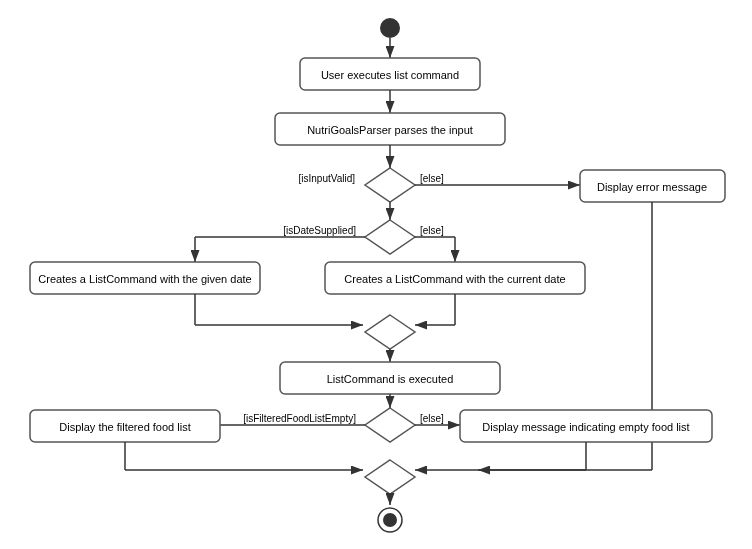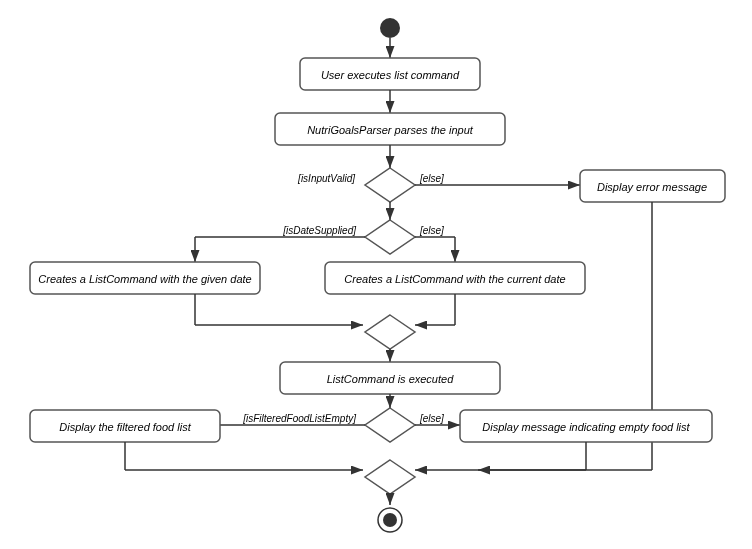--- a/index.html
+++ b/index.html
@@ -8,21 +8,20 @@
       height: 549px;
       background: #ffffff;
       font-family: Arial, sans-serif;
       font-size: 12px;
       overflow: hidden;
     }
     #diagram-container {
       position: relative;
       width: 752px;
       height: 549px;
-      font-style: italic;
     }
     svg {
       position: absolute;
       top: 0; left: 0;
       width: 752px;
       height: 549px;
     }
     .node-label {
       font-family: Arial, sans-serif;
       font-size: 11px;

